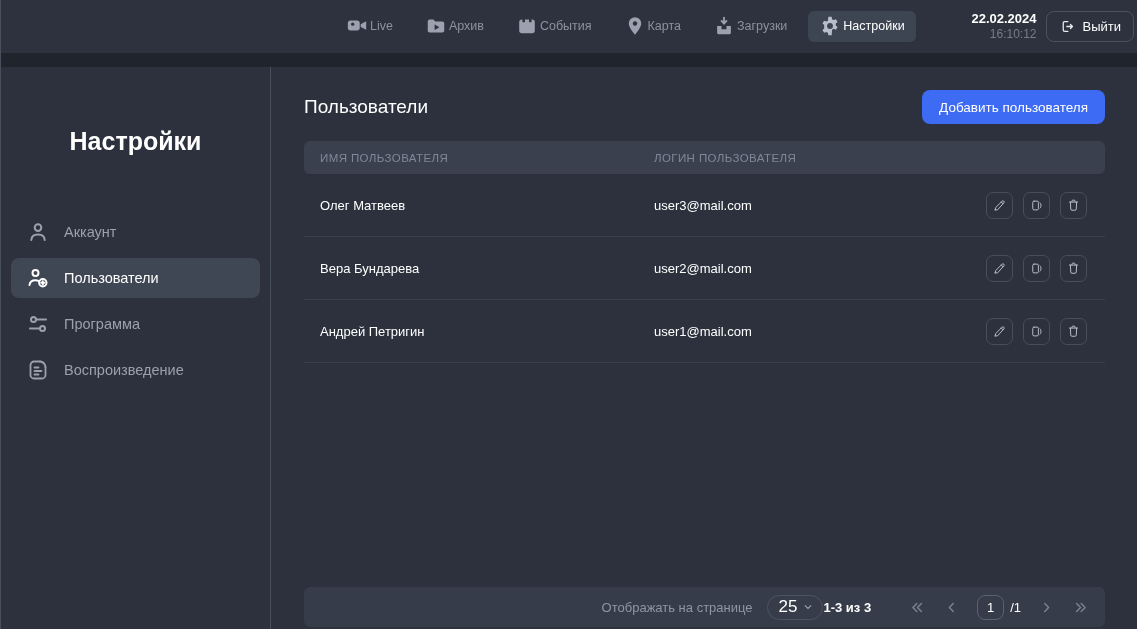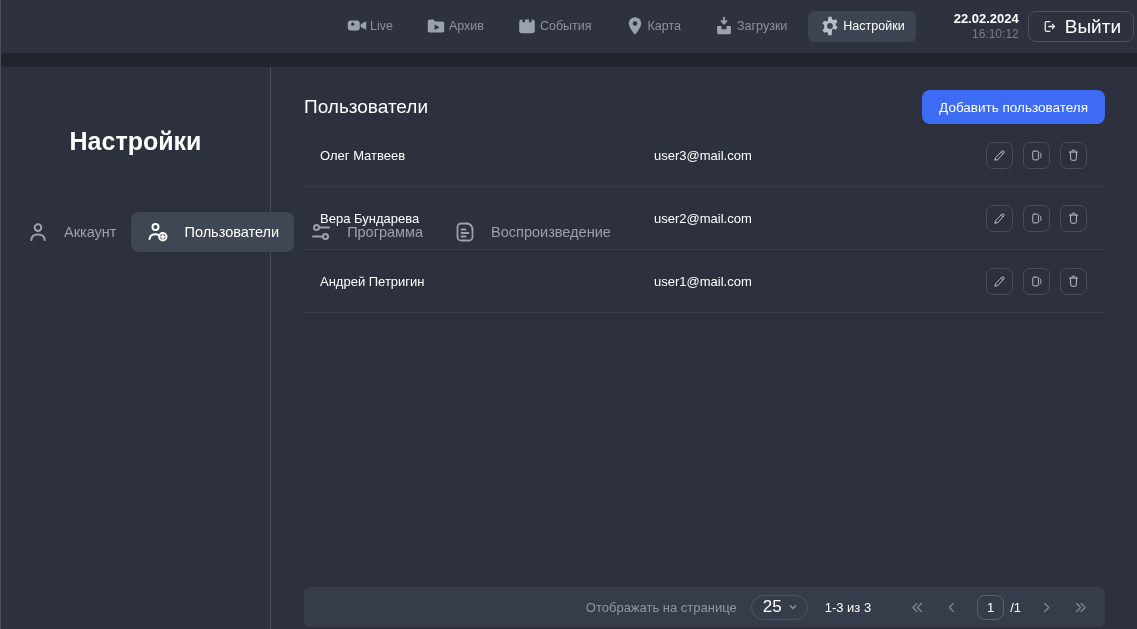--- a/index.html
+++ b/index.html
@@ -20,31 +20,31 @@
   .nav-item .nicon svg { width:22px; height:22px; }
   .nav-item .nlabel { font-size:12.5px; color:#8b919e; }
   .nav-item.active { background:#3d4452; }
   .nav-item.active .nlabel { color:#ffffff; }
   .nav-item.active .nicon { color:#b9bfca; }
   .top-right { margin-left:auto; display:flex; align-items:center; gap:9px; padding-right:3px; }
   .datetime { text-align:right; line-height:1.25; }
   .date { font-size:13px; font-weight:700; color:#fff; }
   .time { font-size:12px; color:#767d8a; }
   .logout-btn { display:flex; align-items:center; gap:7px; height:31px; padding:0 12px; background:transparent;
-    border:1px solid #4b5160; border-radius:8px; color:#fff; font-size:19px; font-family:inherit; cursor:pointer; }
+    border:1px solid #4b5160; border-radius:8px; color:#fff; font-size:13px; font-family:inherit; cursor:pointer; }
   .logout-btn svg { width:17px; height:17px; color:#e8eaee; }
 
   .strip { height:14px; background:#20242d; flex:0 0 auto; }
 
   
   .body-row { flex:1; display:flex; min-height:0; }
 
   .sidebar { width:270px; flex:0 0 auto; border-right:1px solid #4a4f5d; }
   .sidebar-title { margin-top:60px; text-align:center; font-size:25px; font-weight:700; color:#fff; }
-  .sidebar-list { margin-top:56px; padding:0 10px; display:flex; flex-direction:row; gap:0; }
+  .sidebar-list { margin-top:56px; padding:0 10px; display:flex; flex-direction:column; gap:6px; }
   .side-item { display:flex; align-items:center; gap:14px; height:40px; padding:0 15px; border-radius:8px; color:#9aa0ad; cursor:pointer; }
   .side-item svg { width:24px; height:24px; flex:0 0 auto; }
   .side-item .slabel { font-size:14.5px; }
   .side-item.active { background:#3f4654; color:#ffffff; }
 
   .main { flex:1; display:flex; flex-direction:column; padding:0 32px 2px 33px; min-width:0; }
   .main-header { margin-top:23px; display:flex; align-items:center; justify-content:space-between; }
   .page-title { font-size:19px; color:#fff; }
   .add-btn { height:34px; padding:0 17px; background:var(--accent, #3e6bf4); border:none; border-radius:8px;
     color:#fff; font-size:13.5px; font-family:inherit; cursor:pointer; }
@@ -61,21 +61,21 @@
 
   .spacer { flex:1; }
 
   
   .bottombar { height:40px; background:#363c49; border-radius:6px; display:flex; align-items:center;
     justify-content:flex-end; padding:0 16px; font-size:13px; flex:0 0 auto; }
   .perpage-label { color:#8f96a3; }
   .perpage-select { margin-left:14px; display:flex; align-items:center; gap:5px; height:25px; padding:0 8px 0 11px;
     border:1px solid #4c5361; border-radius:14px; background:transparent; color:#fff; font-size:17px; font-family:inherit; cursor:pointer; }
   .perpage-select svg { width:12px; height:12px; color:#8f96a3; }
-  .range-label { margin-left:17px; color:#fff; font-weight:400; }
+  .range-label { margin-left:0; color:#fff; font-weight:700; }
   .pager { display:flex; align-items:center; gap:17px; margin-left:38px; color:#7d8492; }
   .pager .pbtn { background:none; border:none; color:#7d8492; display:flex; align-items:center; cursor:pointer; padding:0; }
   .pager .pbtn svg { width:17px; height:17px; }
   .page-box { width:27px; height:25px; border:1px solid #5a616f; border-radius:8px; display:flex; align-items:center;
     justify-content:center; color:#fff; font-size:13px; background:transparent; }
   .page-total { color:#fff; margin-left:-11px; }
 </style>
 </head>
 <body>
 
@@ -209,20 +209,24 @@
       </div>
     </div>
 
     <div class="main">
 
       <div class="main-header">
         <div class="page-title">Пользователи</div>
         <button class="add-btn">Добавить пользователя</button>
       </div>
 
+      <div class="thead">
+        <div class="col-name">ИМЯ ПОЛЬЗОВАТЕЛЯ</div>
+        <div class="col-login">ЛОГИН ПОЛЬЗОВАТЕЛЯ</div>
+      </div>
 
       <div class="trow">
         <div class="col-name">Олег Матвеев</div>
         <div class="col-login">user3@mail.com</div>
         <div class="actions">
           <button class="abtn">
               <svg viewBox="0 0 24 24" fill="none" stroke="currentColor" stroke-width="1.6" stroke-linecap="round" stroke-linejoin="round">
                 <path d="M5 19l1-3.8L16.2 5a1.8 1.8 0 0 1 2.6 0l.2.2a1.8 1.8 0 0 1 0 2.6L8.8 19 5 19z"></path>
                 <path d="M14.8 6.4l2.8 2.8"></path>
               </svg>

